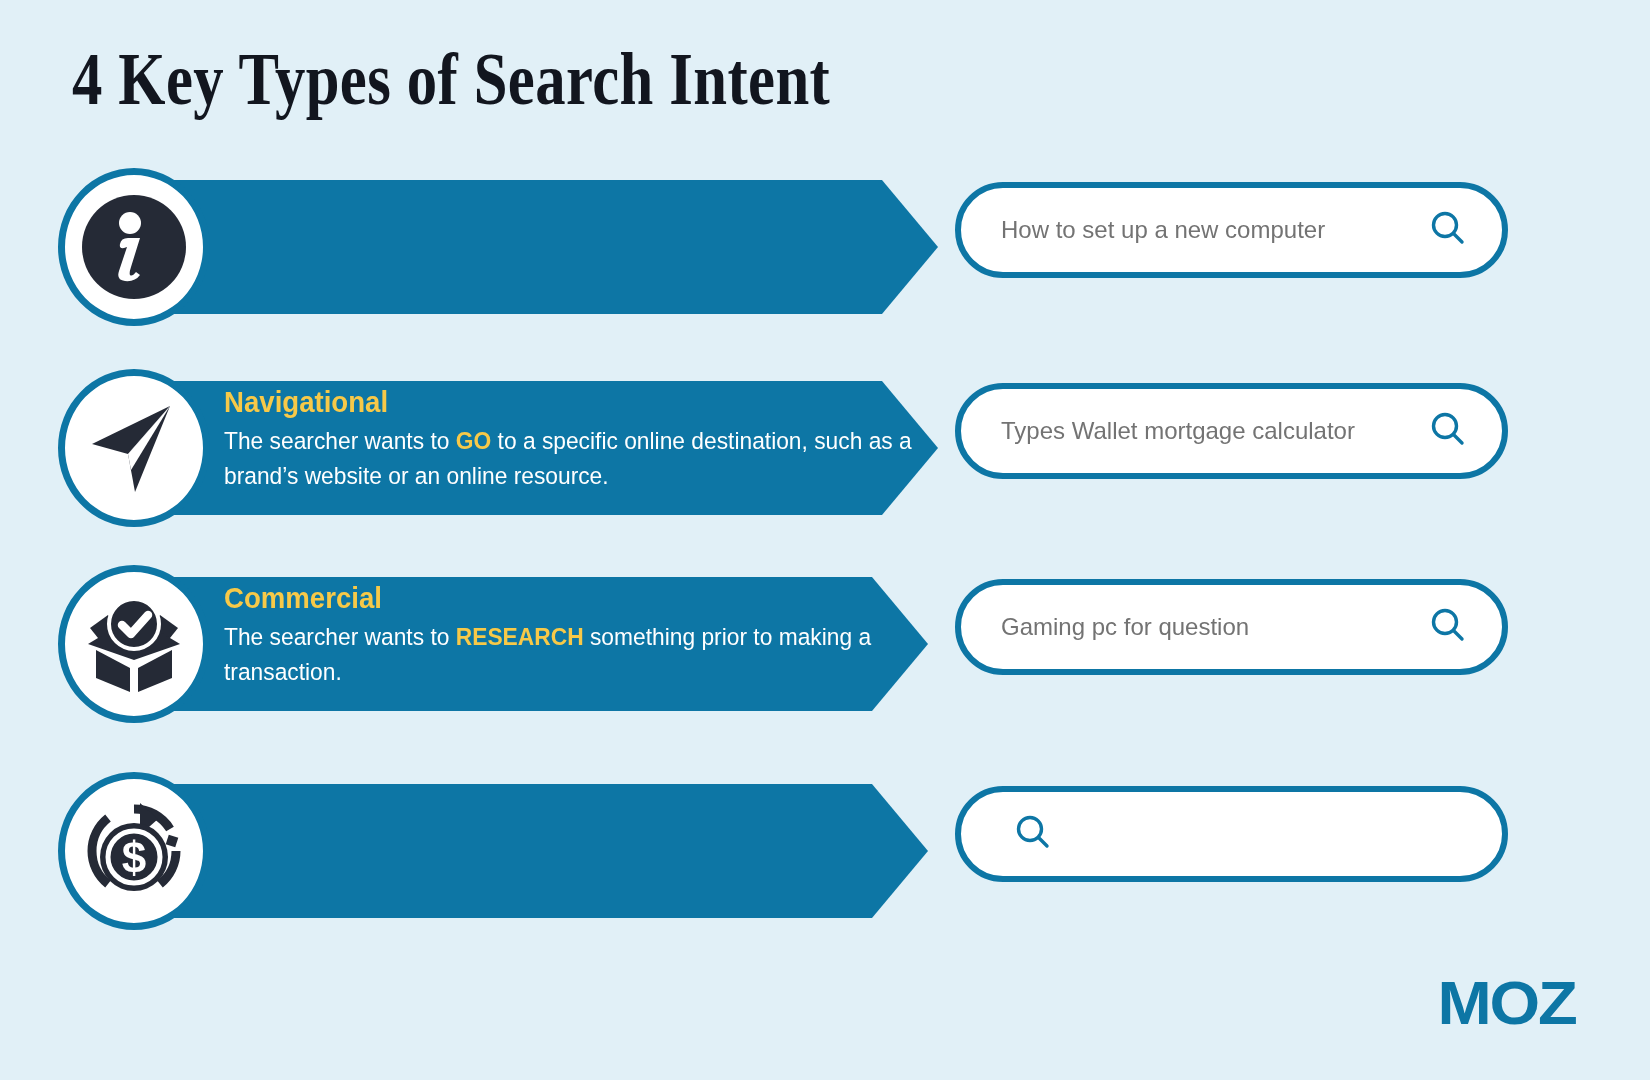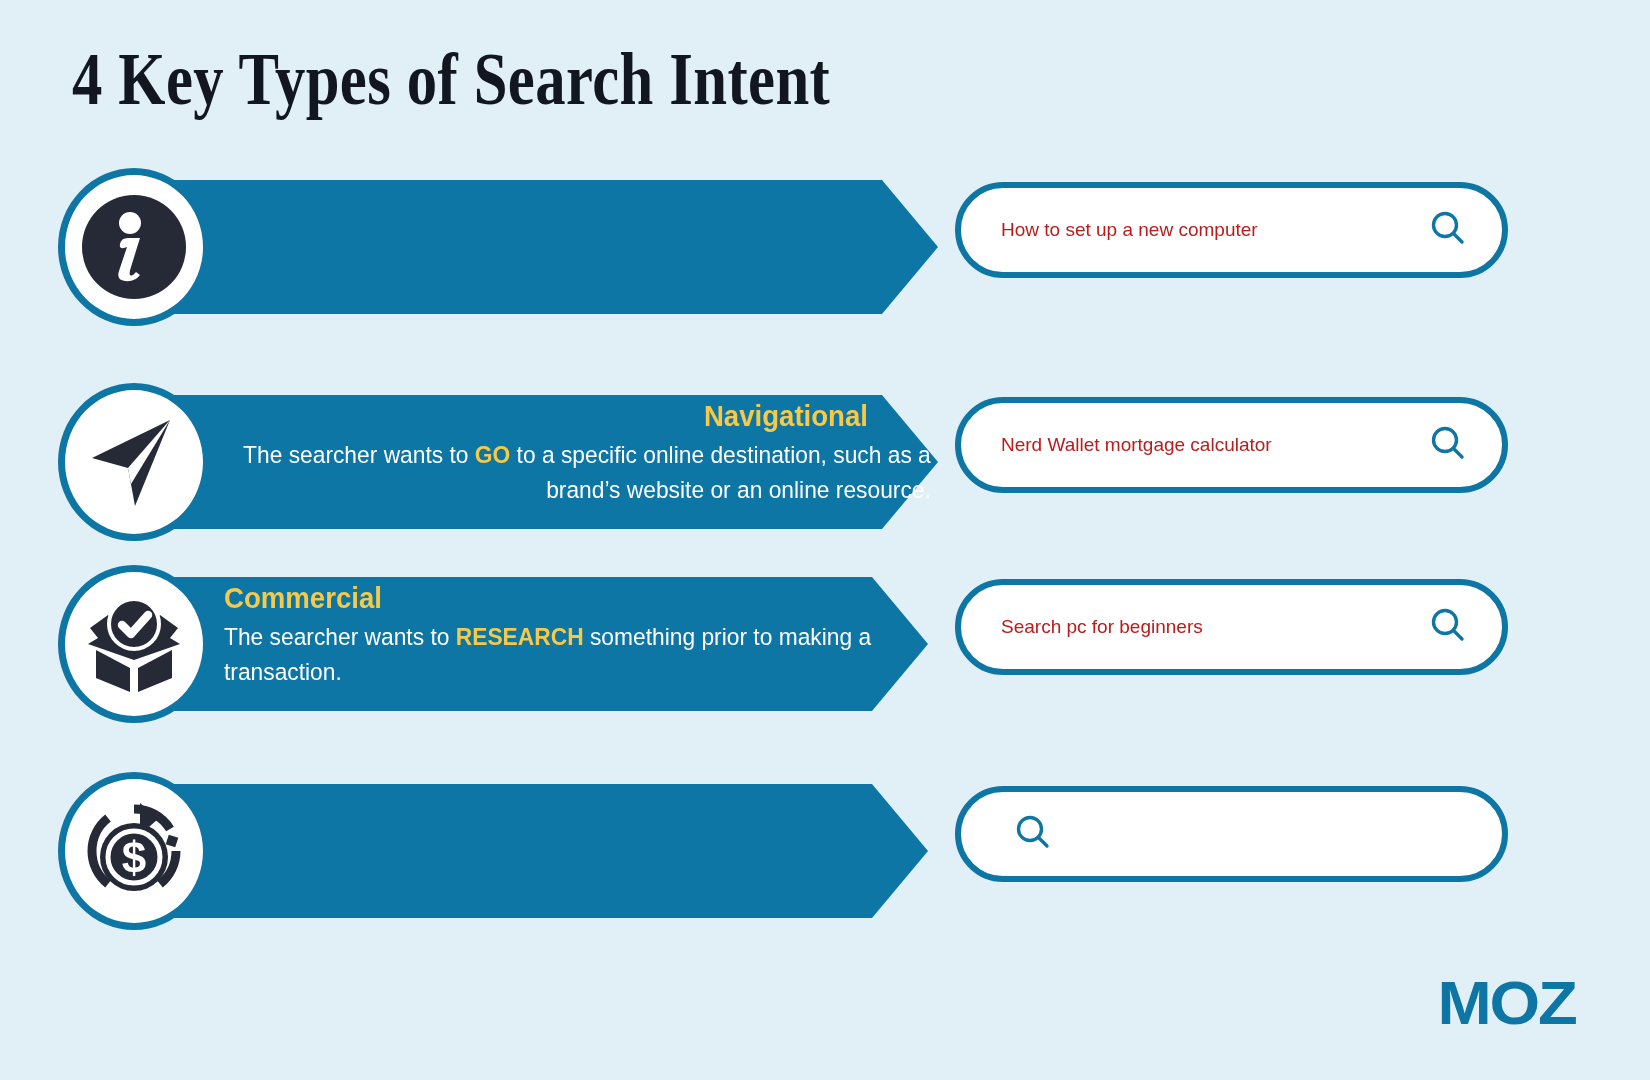--- a/index.html
+++ b/index.html
@@ -32,21 +32,21 @@
   }
 
   
   .row {
     position: absolute;
     left: 0;
     width: 1650px;
     height: 160px;
   }
   .row-0 { top: 168px; }
-  .row-1 { top: 383px; text-align: right; }
+  .row-1 { top: 369px; }
   .row-2 { top: 565px; }
   .row-3 { top: 772px; }
 
   
   .banner {
     position: absolute;
     left: 96px;
     top: 12px;
     height: 134px;
     background: #0d76a5;
@@ -115,22 +115,22 @@
     border: 6px solid #0d76a5;
     border-radius: 52px;
     box-sizing: border-box;
     display: flex;
     align-items: center;
     justify-content: space-between;
     padding: 0 34px 0 40px;
     z-index: 2;
   }
   .search-text {
-    font-size: 19px;
-    color: #b91c1c;
+    font-size: 24px;
+    color: #737373;
     white-space: nowrap;
     overflow: hidden;
   }
   .search-icon { flex: 0 0 auto; margin-left: 12px; }
 
   
   #moz-logo {
     position: absolute;
     right: 74px;
     bottom: 42px;
@@ -181,21 +181,21 @@
       <path d="M92 14 L50 62 L53 78 Z" fill="#ffffff"></path>
     </svg>
   </div>
 
   <div class="banner-text">
     <div class="banner-heading">Navigational</div>
     <div class="banner-desc"><span>The searcher wants to </span><b>GO</b><span> to a specific online destination, such as a brand’s website or an online resource.</span></div>
   </div>
 
   <div class="search-pill">
-    <span class="search-text">Nerd Wallet mortgage calculator</span>
+    <span class="search-text">Types Wallet mortgage calculator</span>
     <span class="search-icon">
       <svg width="40" height="40" viewBox="0 0 40 40" aria-hidden="true">
         <circle cx="17" cy="17" r="11.5" fill="none" stroke="#0d76a5" stroke-width="3.4"></circle>
         <line x1="25.5" y1="25.5" x2="34" y2="34" stroke="#0d76a5" stroke-width="3.4" stroke-linecap="round"></line>
       </svg>
     </span>
   </div>
 </div>
 
 <div class="row row-2">
@@ -213,21 +213,21 @@
       <path d="M44 37 L53 46 L70 27" fill="none" stroke="#ffffff" stroke-width="8.5" stroke-linecap="round" stroke-linejoin="round"></path>
     </svg>
   </div>
 
   <div class="banner-text">
     <div class="banner-heading">Commercial</div>
     <div class="banner-desc"><span>The searcher wants to </span><b>RESEARCH</b><span> something prior to making a transaction.</span></div>
   </div>
 
   <div class="search-pill">
-    <span class="search-text">Search pc for beginners</span>
+    <span class="search-text">Gaming pc for question</span>
     <span class="search-icon">
       <svg width="40" height="40" viewBox="0 0 40 40" aria-hidden="true">
         <circle cx="17" cy="17" r="11.5" fill="none" stroke="#0d76a5" stroke-width="3.4"></circle>
         <line x1="25.5" y1="25.5" x2="34" y2="34" stroke="#0d76a5" stroke-width="3.4" stroke-linecap="round"></line>
       </svg>
     </span>
   </div>
 </div>
 
 <div class="row row-3">

